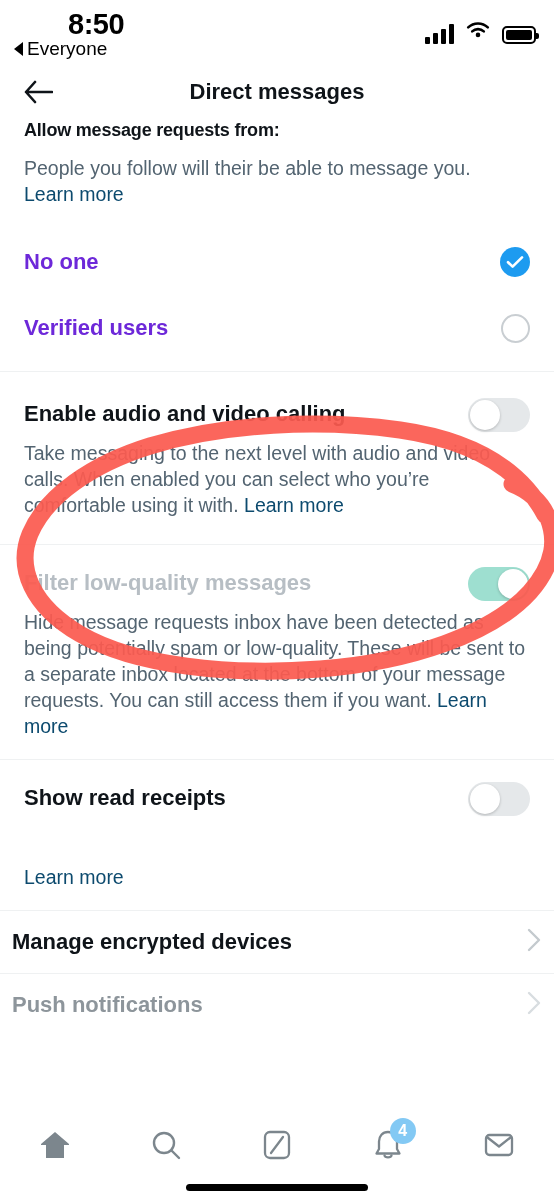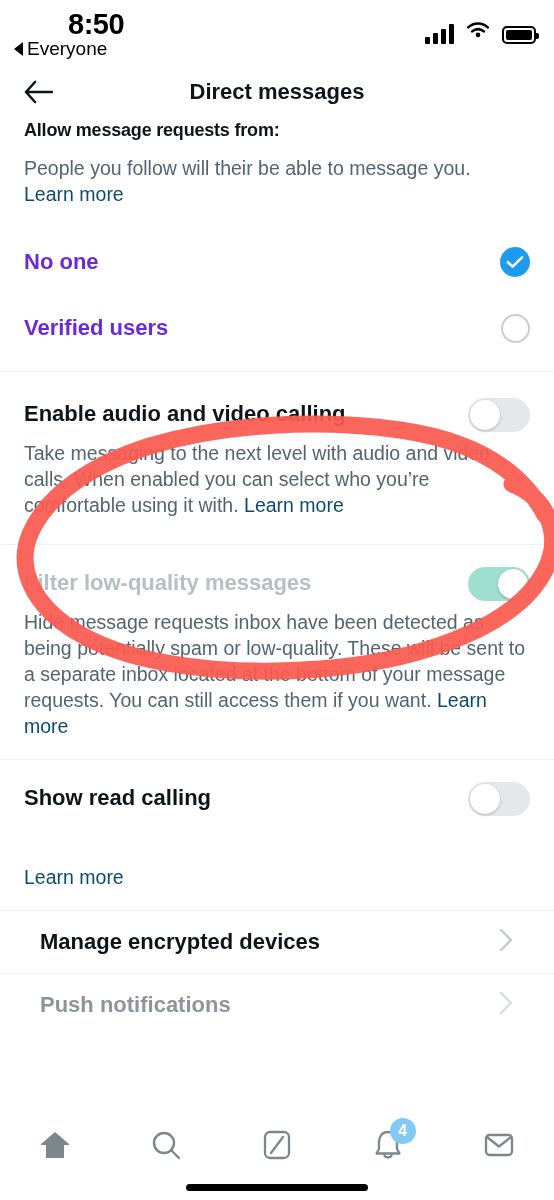--- a/index.html
+++ b/index.html
@@ -114,21 +114,21 @@
   .switch .knob {
     position: absolute; top: 2px; left: 2px;
     width: 30px; height: 30px; border-radius: 50%;
     background: #fff; box-shadow: 0 1px 3px rgba(0,0,0,0.22);
   }
   .switch.on .knob { left: auto; right: 2px; }
 
   
   .chev-row {
     height: 58px; display: flex; align-items: center; justify-content: space-between;
-    padding: 0 40px;
+    padding: 0 12px;
   }
   .chev-label { font-size: 22px; font-weight: bold; color: #0f1419; }
   .chev-label.faded { color: #8d959b; }
 
   
   #annotation {
     position: absolute; left: 0; top: 410px;
     width: 554px; height: 270px; pointer-events: none; z-index: 40;
   }
 
@@ -248,21 +248,21 @@
       <div class="desc">
         <span>Hide message requests inbox have been detected as being potentially spam or low-quality. These will be sent to a separate inbox located at the bottom of your message requests. You can still access them if you want.</span>
         <span class="lnk">Learn more</span>
       </div>
     </div>
 
     <div class="divider"></div>
 
     <div class="toggle-block">
       <div class="toggle-head">
-        <span class="toggle-title">Show read calling</span>
+        <span class="toggle-title">Show read receipts</span>
         <span class="switch">
           <span class="knob"></span>
         </span>
       </div>
       <div class="desc" style="margin-top:22px;">
         <br>
         <span class="lnk">Learn more</span>
       </div>
     </div>
 

